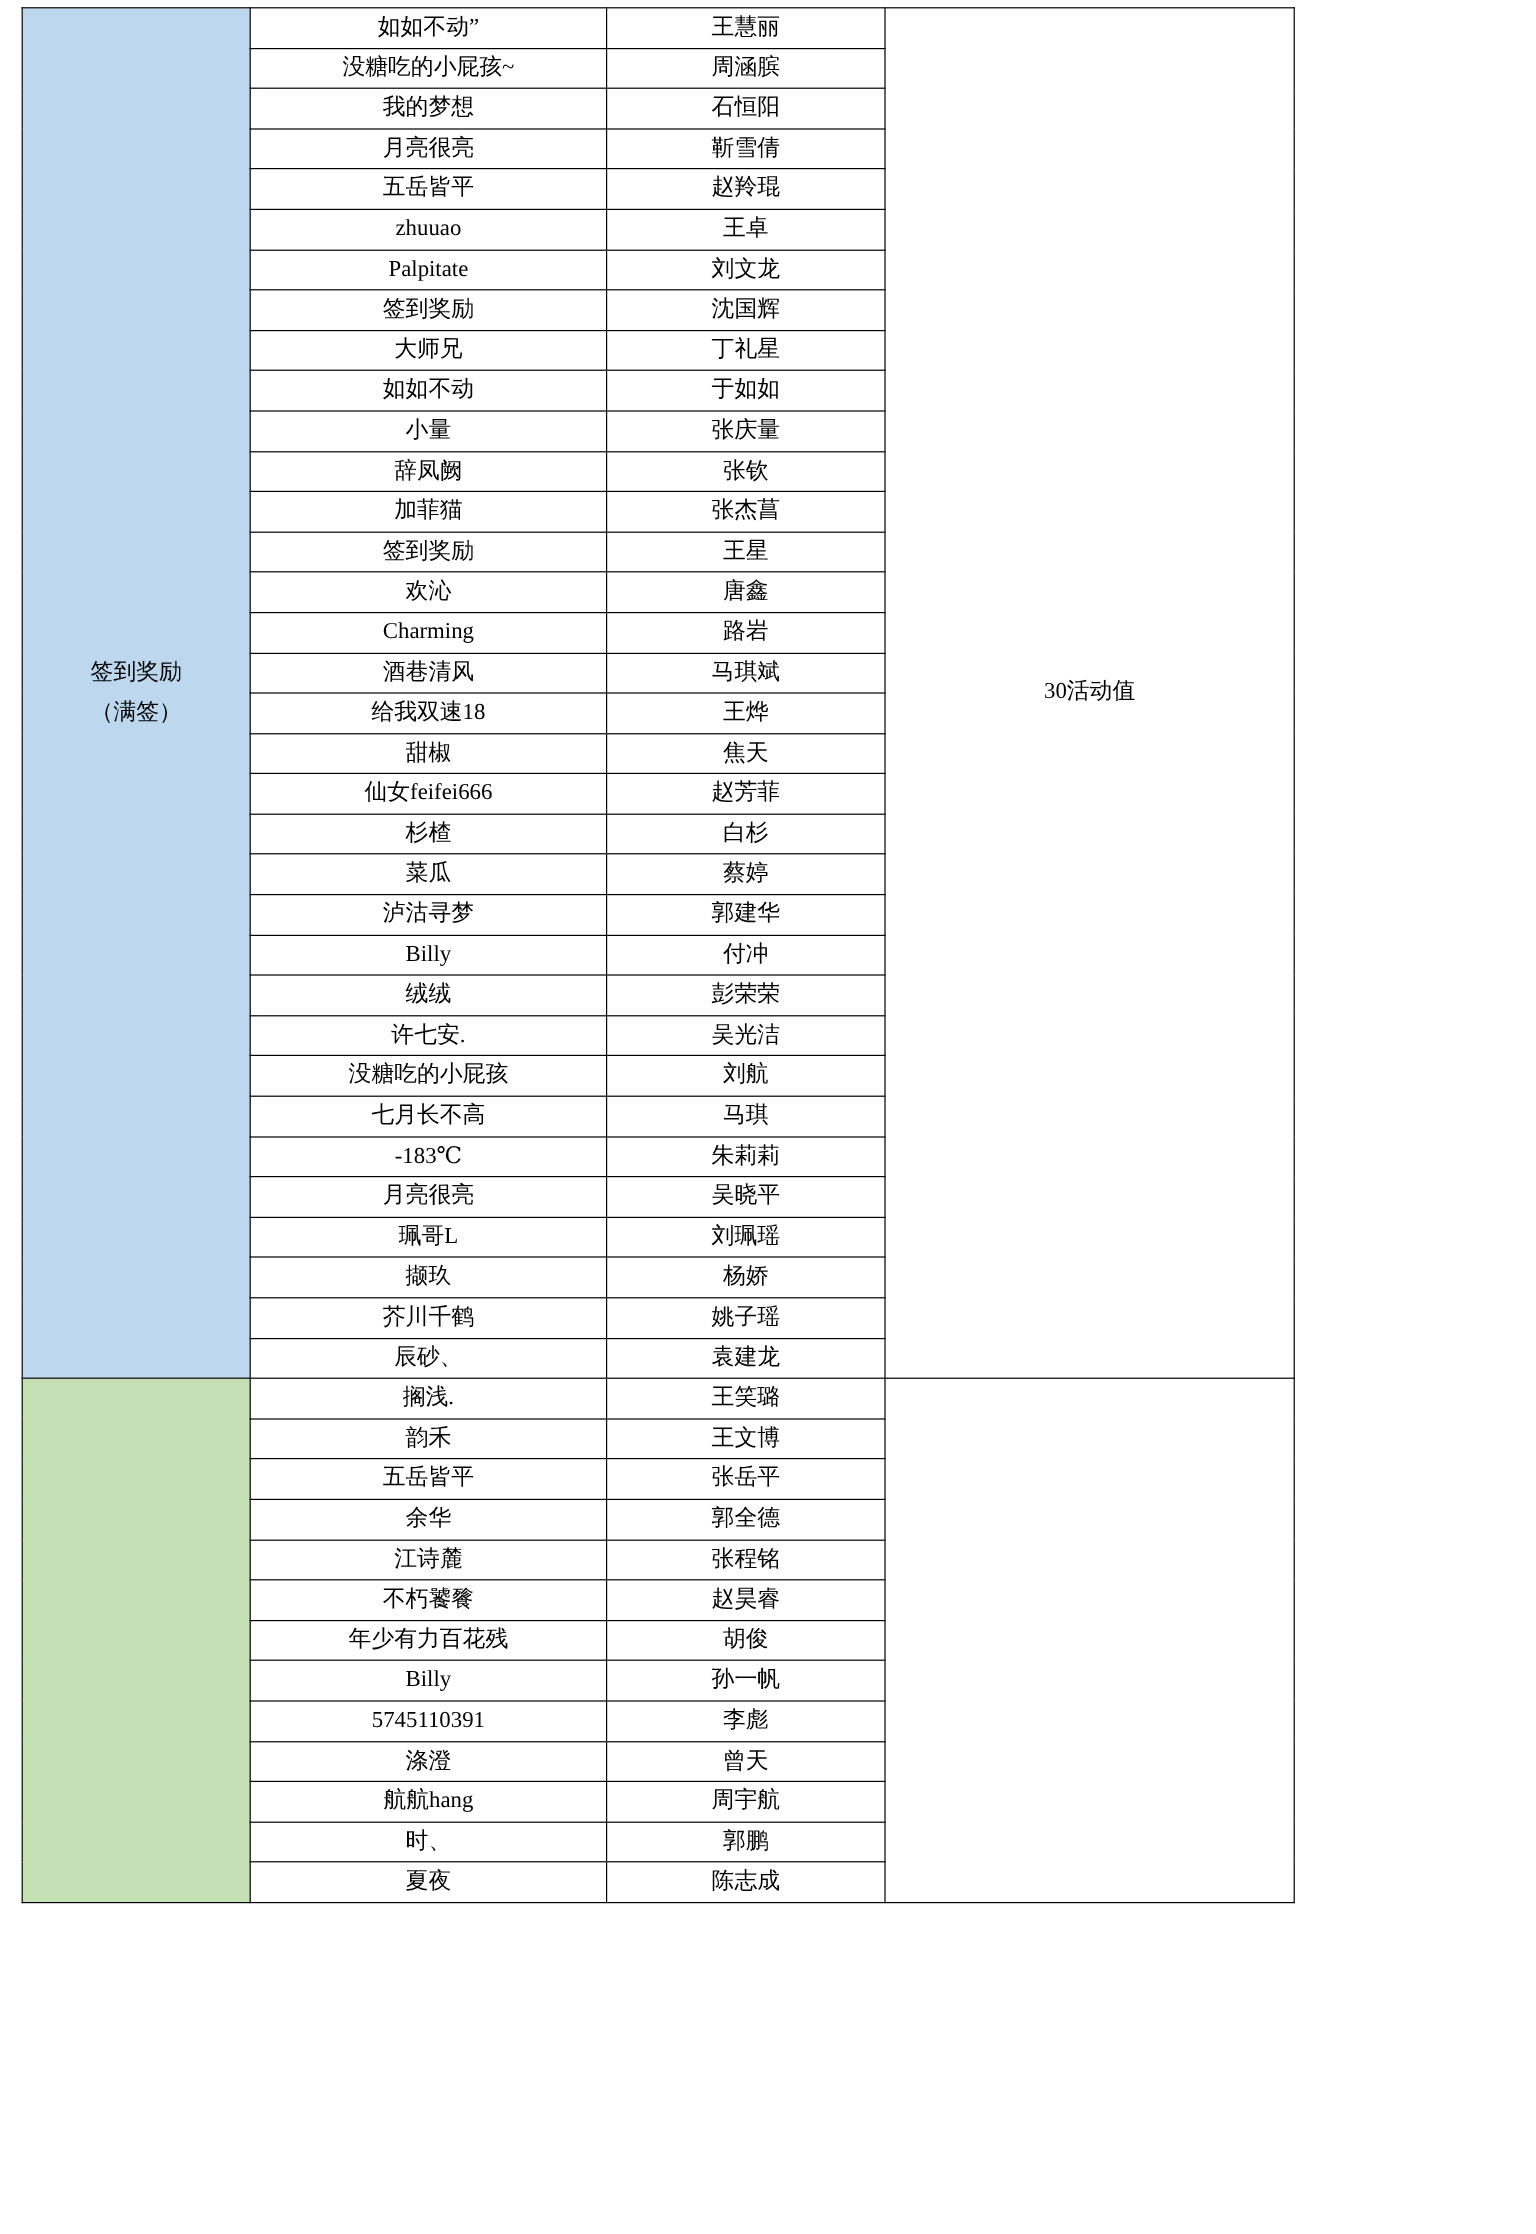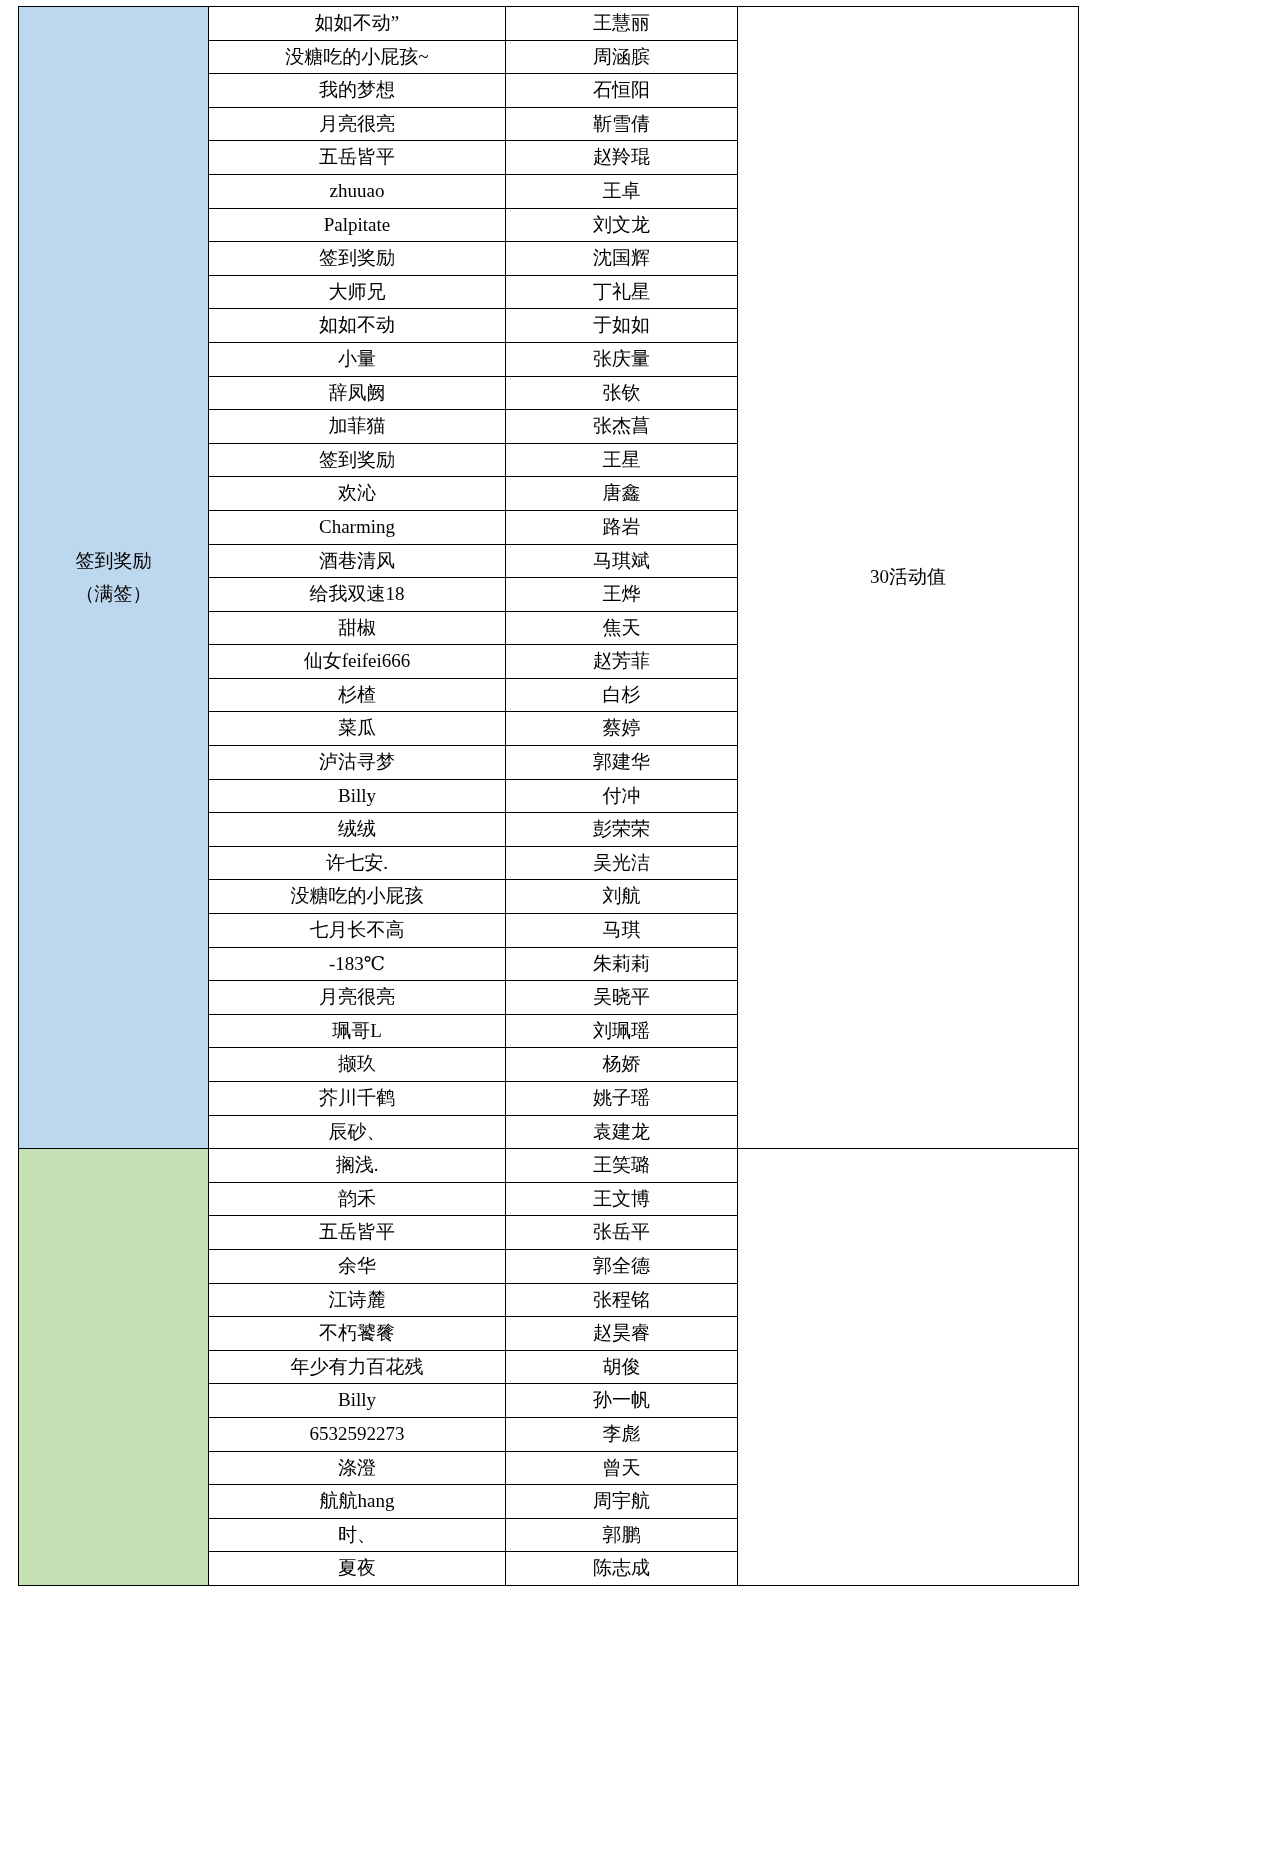--- a/index.html
+++ b/index.html
@@ -239,21 +239,21 @@
         </tr>
         <tr>
           <td class="nick">年少有力百花残</td>
           <td class="name">胡俊</td>
         </tr>
         <tr>
           <td class="nick">Billy</td>
           <td class="name">孙一帆</td>
         </tr>
         <tr>
-          <td class="nick">6532592273</td>
+          <td class="nick">5745110391</td>
           <td class="name">李彪</td>
         </tr>
         <tr>
           <td class="nick">涤澄</td>
           <td class="name">曾天</td>
         </tr>
         <tr>
           <td class="nick">航航hang</td>
           <td class="name">周宇航</td>
         </tr>

